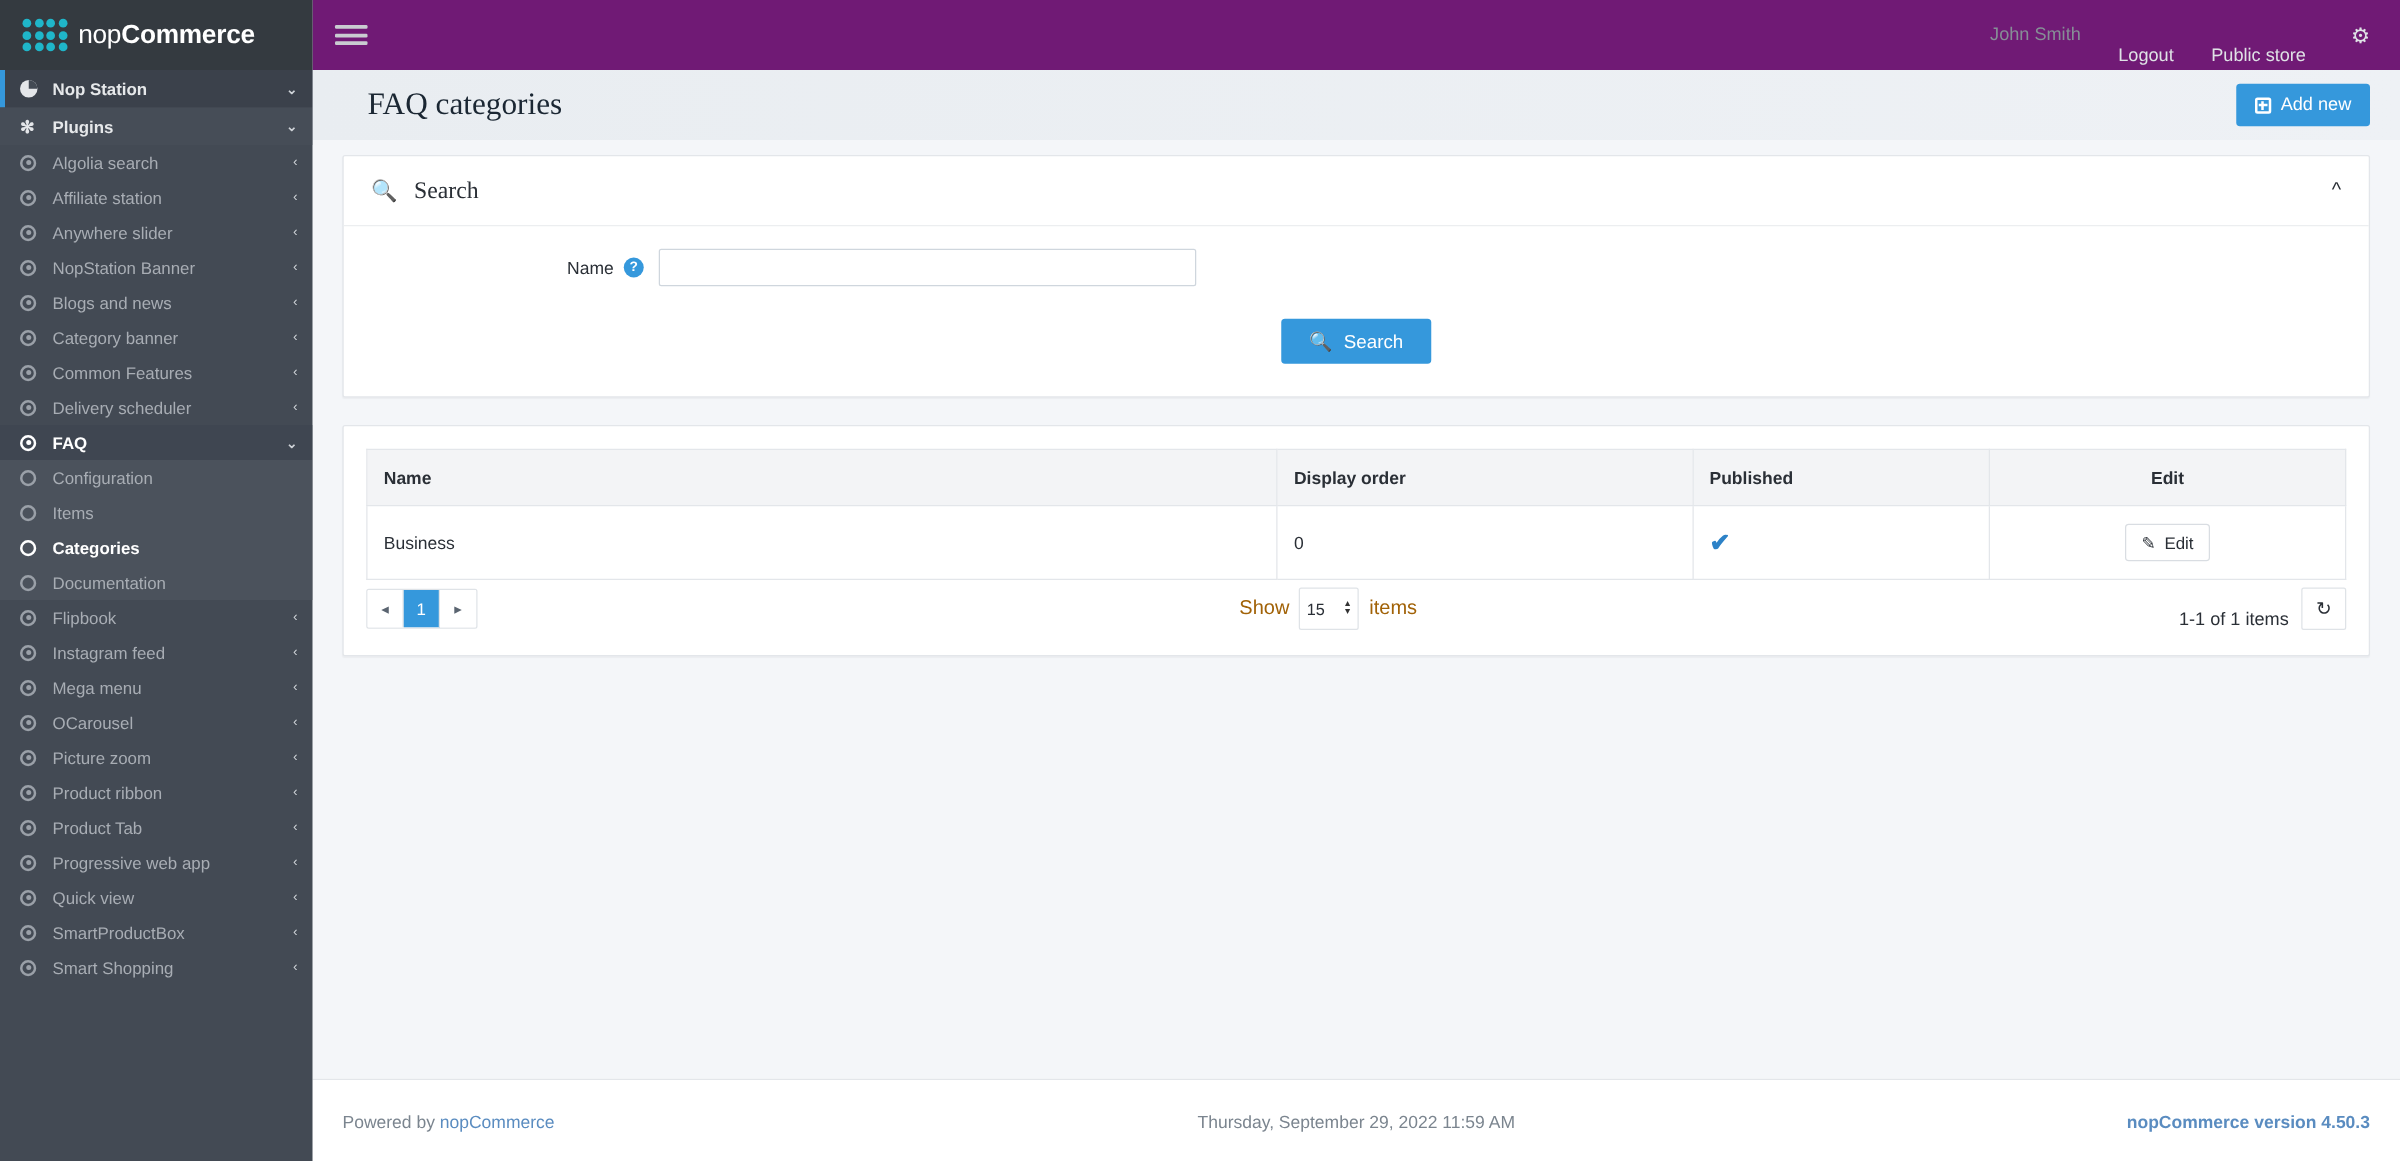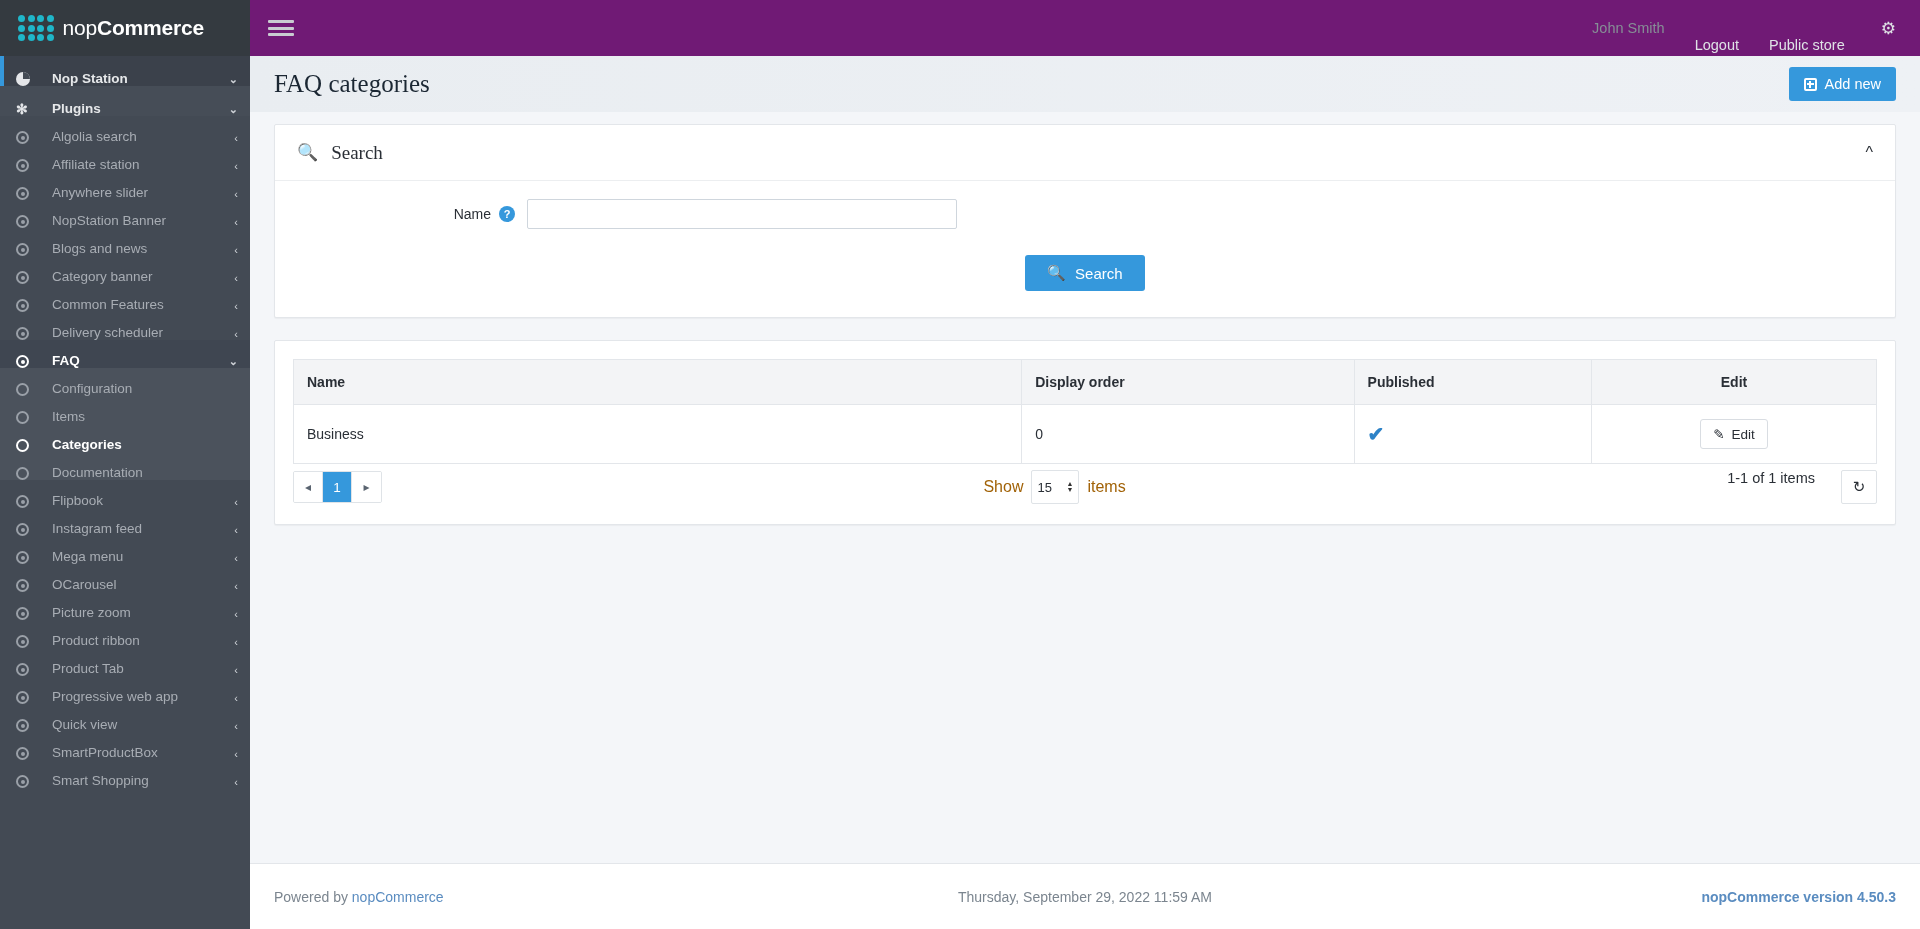--- a/index.html
+++ b/index.html
@@ -26,26 +26,25 @@
   .brand-logo { display: flex; align-items: flex-end; gap: 2px; margin-right: 9px; }
   .dotgrid { display: grid; grid-template-columns: repeat(4, 7px); grid-gap: 2.5px; }
   .dotgrid i { width: 7px; height: 7px; border-radius: 50%; background: #1fb6c9; display: block; }
   .dotgrid i.r1 { opacity: 1; }
   .brand-text { color: #fff; font-size: 21px; letter-spacing: -0.2px; }
   .brand-text b { font-weight: 700; }
   .brand-text span { font-weight: 400; }
 
   .nav { list-style: none; }
   .nav-item {
-    display: flex; align-items: flex-end;
+    display: flex; align-items: center;
     height: 28px; padding: 0 12px 0 16px;
     color: #a8adb4; font-size: 13.5px;
     cursor: pointer; position: relative;
     white-space: nowrap;
-    gap: 10px;
   }
   .nav-item .ico { width: 26px; display: flex; align-items: center; justify-content: flex-start; flex: none; }
   .nav-item .label { flex: 1; }
   .nav-item .arrow { color: #cfd3d8; font-size: 11px; flex: none; }
 
   .nav-item.header-row { height: 30px; background: #3d444e; color: #e6e8ea; font-weight: 700; }
   .nav-item.header-row.top { background: #3b414b; border-left: 4px solid #3598dc; padding-left: 12px; }
   .nav-item.header-row.plugins { background: #464d57; }
   .nav-item.section-open { background: #3f4651; color: #ffffff; font-weight: 700; }
   .nav-item.sub { background: #4b525c; height: 28px; padding-left: 16px; }
@@ -73,21 +72,21 @@
   .topbar-spacer { flex: 1; }
   .topbar-links { display: flex; align-items: center; gap: 30px; }
   .topbar-user { color: #868e96; font-size: 14.5px; }
   .topbar-link { color: #dfe2e6; font-size: 14.5px; text-decoration: none; cursor: pointer; margin-top: 33px; }
   .gear-ico { color: #dfe2e6; font-size: 17px; cursor: pointer; margin-left: 6px; }
 
   .page-head {
     height: 56px; display: flex; align-items: center; padding: 0 24px 0 24px;
     background: linear-gradient(to right, #e9edf1, #eef1f5);
   }
-  .page-title { font-family: "Liberation Serif", serif; font-size: 25px; color: #1b2733; font-weight: 400; }
+  .page-title { font-family: "Liberation Serif", serif; font-size: 25px; color: #1b2733; font-weight: 400; margin-left: 20px; }
   .page-head-spacer { flex: 1; }
   .btn-add {
     background: #3598dc; color: #fff; border: none; border-radius: 3px;
     height: 34px; padding: 0 15px; font-size: 14.5px; cursor: pointer;
     display: flex; align-items: center; gap: 8px; font-family: "Liberation Sans", sans-serif;
   }
   .btn-add .plusbox {
     width: 13px; height: 13px; border: 2px solid #fff; border-radius: 2px;
     position: relative; display: inline-block;
   }
@@ -168,21 +167,21 @@
   .pager .pg:last-child { border-right: none; }
   .pager .pg.active { background: #3598dc; color: #fff; font-size: 13.5px; }
   .pager-mid { flex: 1; display: flex; align-items: center; justify-content: center; gap: 8px; }
   .pager-mid .lbl { font-size: 16px; color: #a16207; }
   .page-size {
     width: 48px; height: 34px; border: 1px solid #dfe3e7; border-radius: 2px;
     display: flex; align-items: center; justify-content: space-between;
     padding: 0 5px; font-size: 13px; color: #2a2f36; background: #fff; cursor: pointer;
   }
   .page-size .spin { display: flex; flex-direction: column; font-size: 7px; line-height: 6px; color: #333; }
-  .pager-right { display: flex; align-items: flex-start; gap: 26px; }
+  .pager-right { display: flex; align-items: flex-end; gap: 10px; }
   .pager-info { font-size: 14.5px; color: #2a2f36; }
   .refresh-btn {
     width: 36px; height: 34px; border: 1px solid #dfe3e7; border-radius: 2px;
     background: #fff; display: flex; align-items: center; justify-content: center;
     cursor: pointer; font-size: 15px; color: #2a2f36;
   }
 
   
   .footer {
     height: 66px; background: #fff; border-top: 1px solid #e3e6ea;

